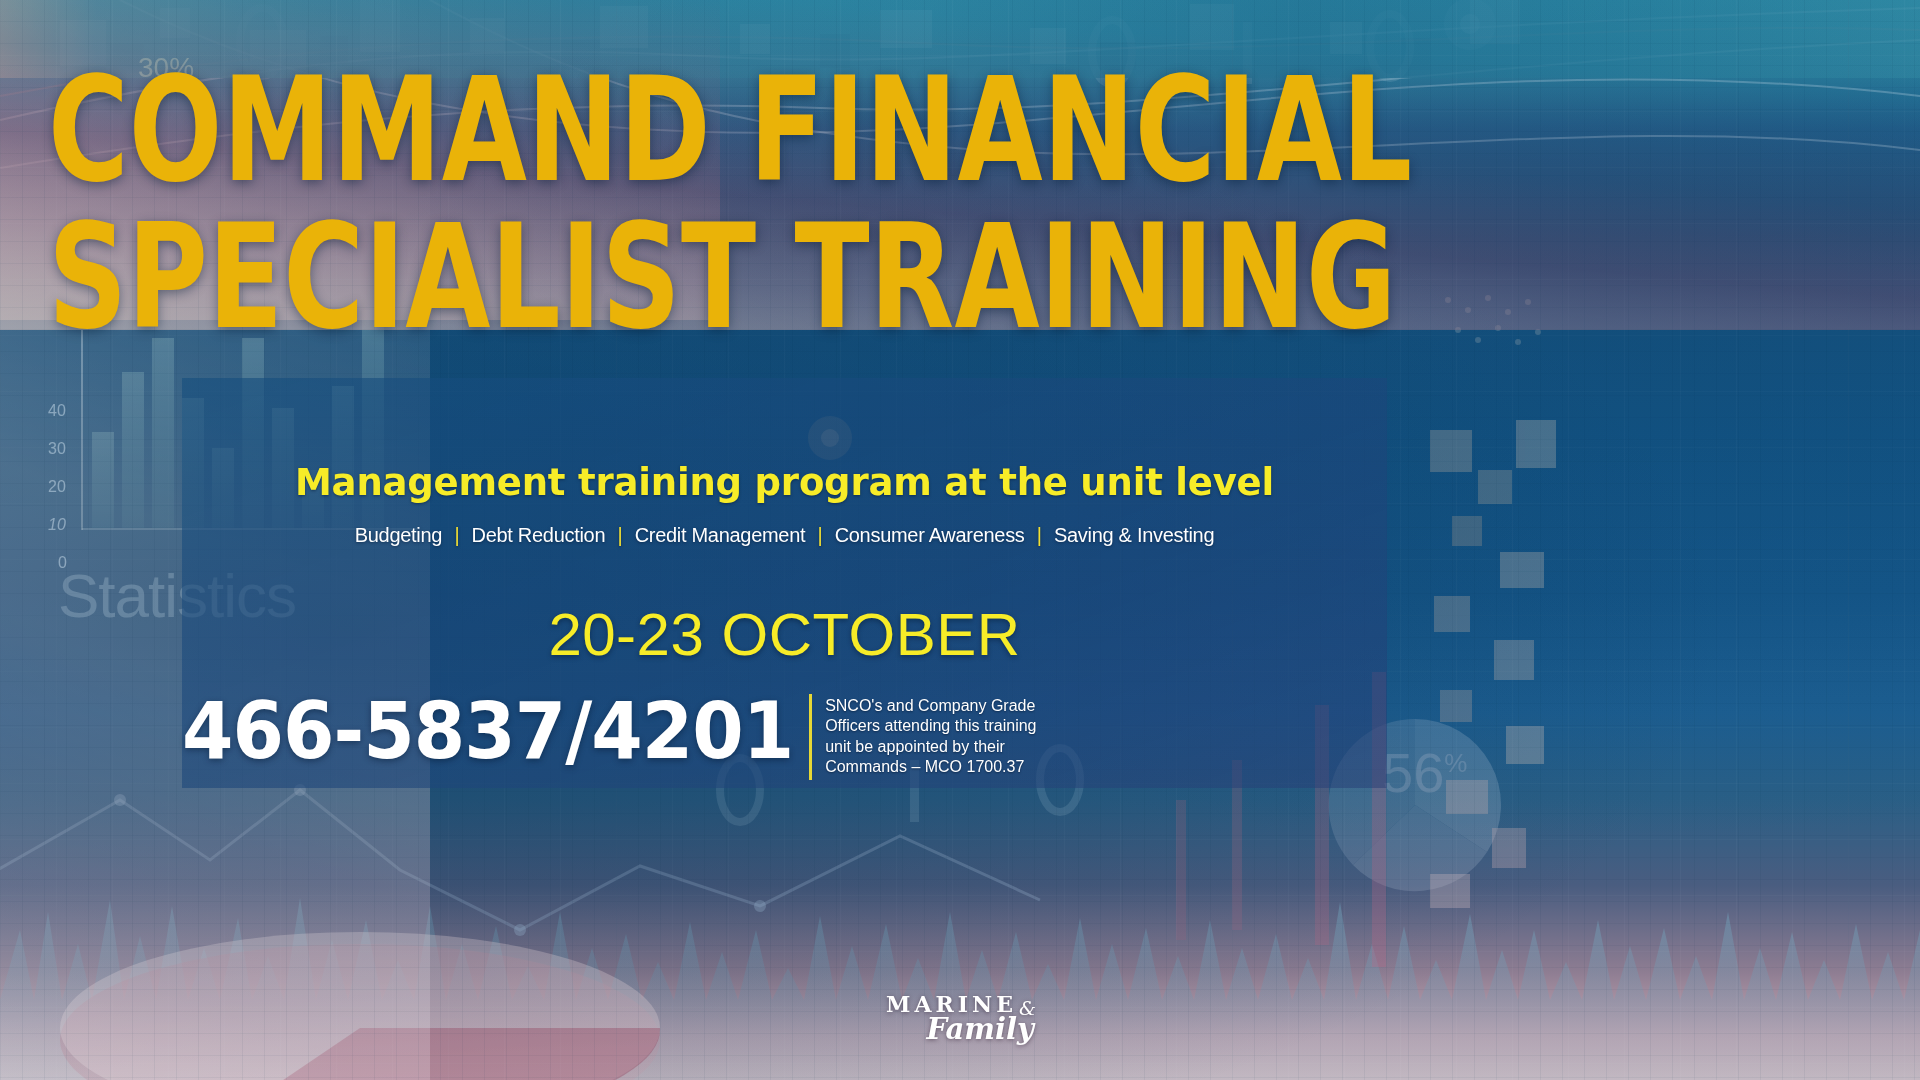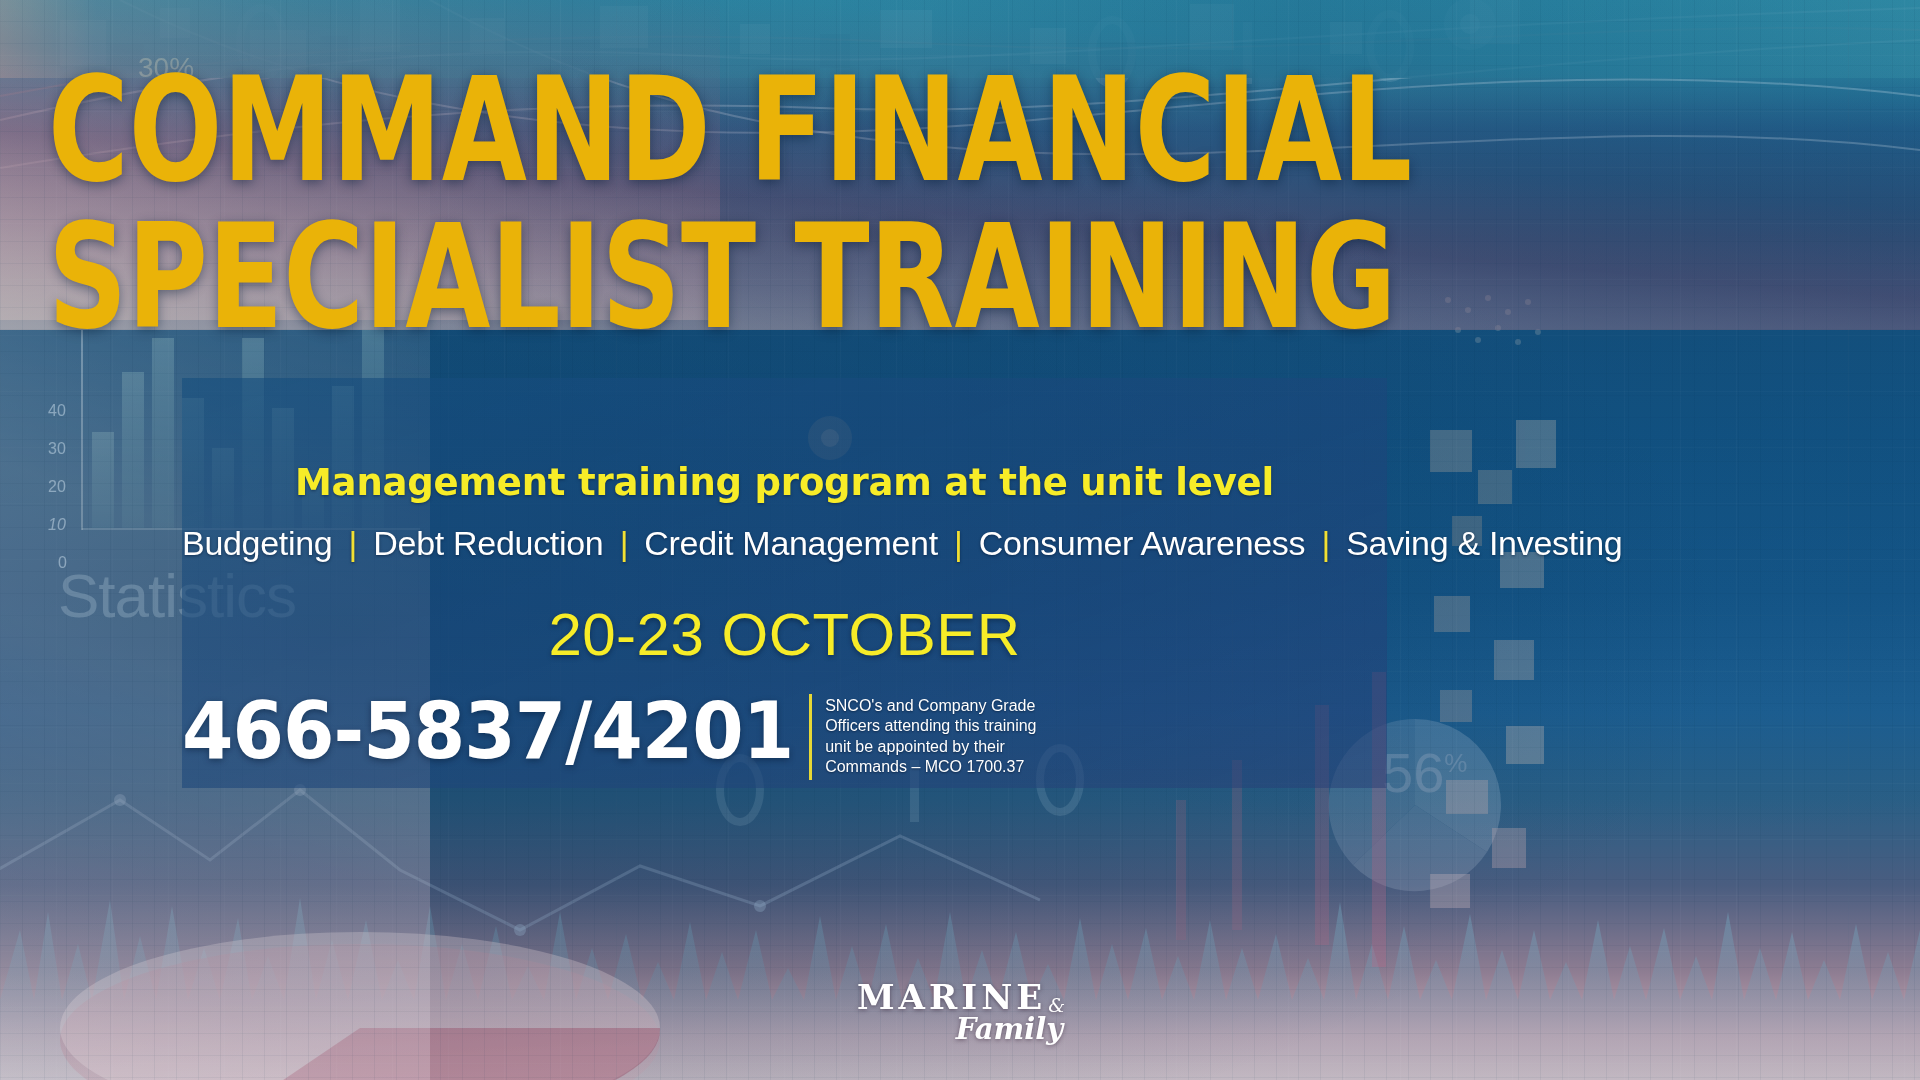--- a/index.html
+++ b/index.html
@@ -165,21 +165,21 @@
     text-shadow:0 1px 3px rgba(0,20,45,.5);
   }
 
   .topics {
     position:absolute;
     left:0; right:0; top:146px;
     text-align:center;
     color:#ffffff;
     font-family:"Liberation Sans", sans-serif;
     font-weight:400;
-    font-size:34px;
+    font-size:20px;
     letter-spacing:-.3px;
     white-space:nowrap;
     text-shadow:0 1px 3px rgba(0,20,45,.55);
   }
   .topics .sep {
     color:#f2e033;
     font-weight:300;
     padding:0 7px;
   }
 
@@ -244,21 +244,21 @@
     color:#ffffff;
   }
   .logo-wrap {
     display:inline-block;
     position:relative;
     text-shadow:0 1px 4px rgba(40,20,40,.5);
   }
   .logo-marine {
     font-family:"DejaVu Serif", serif;
     font-weight:700;
-    font-size:34px;
+    font-size:22px;
     letter-spacing:4px;
   }
   .logo-amp {
     font-family:"DejaVu Serif", serif;
     font-style:italic;
     font-size:19px;
     letter-spacing:0;
     position:relative;
     top:3px;
     left:2px;

